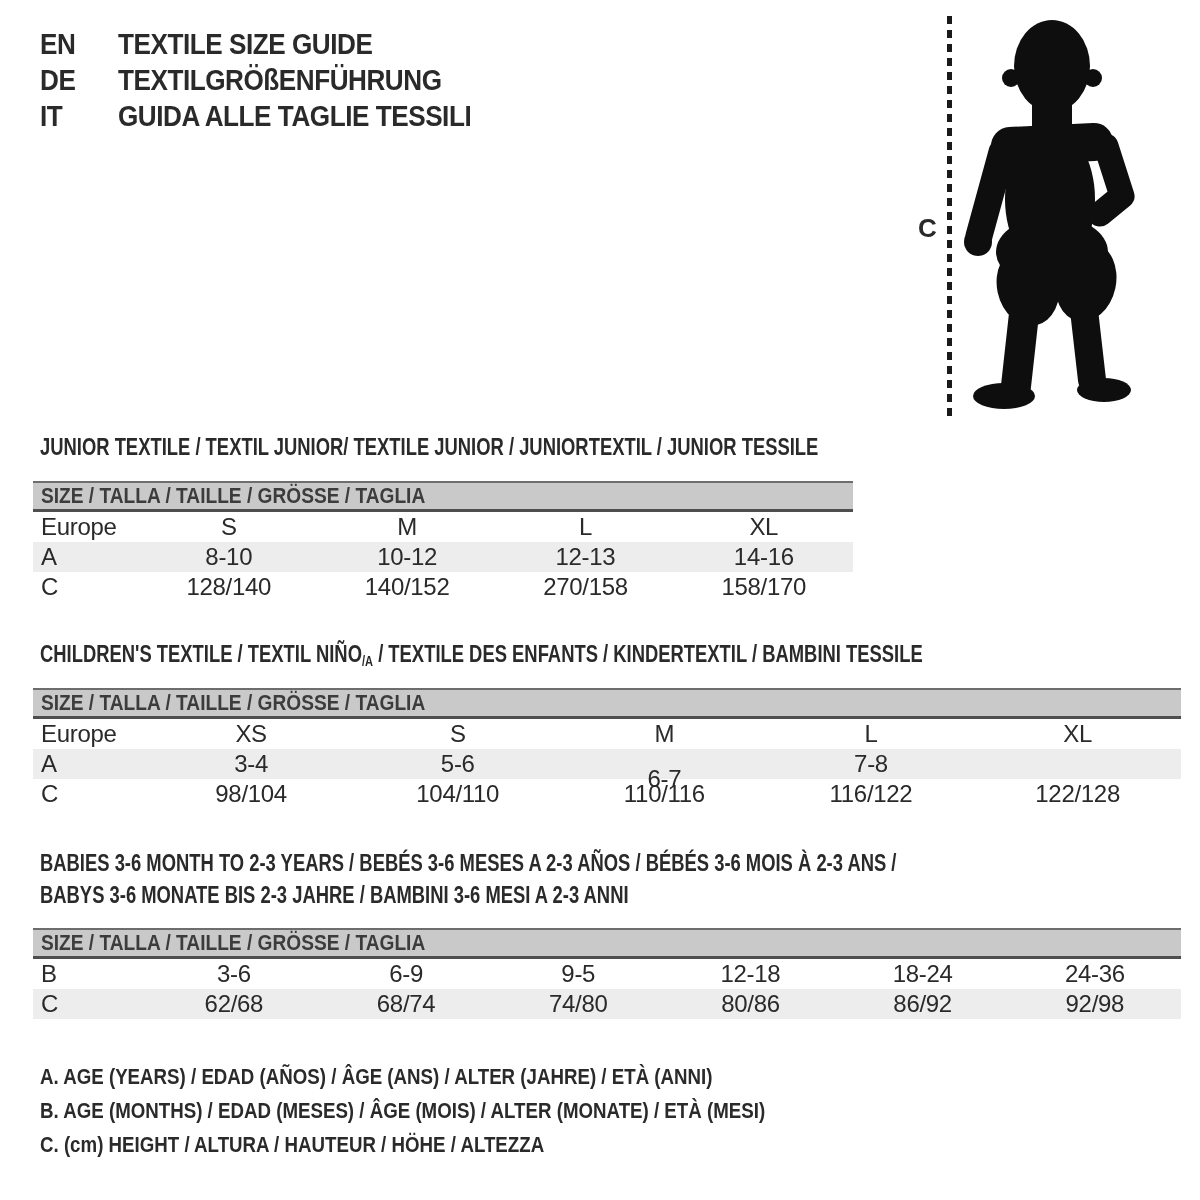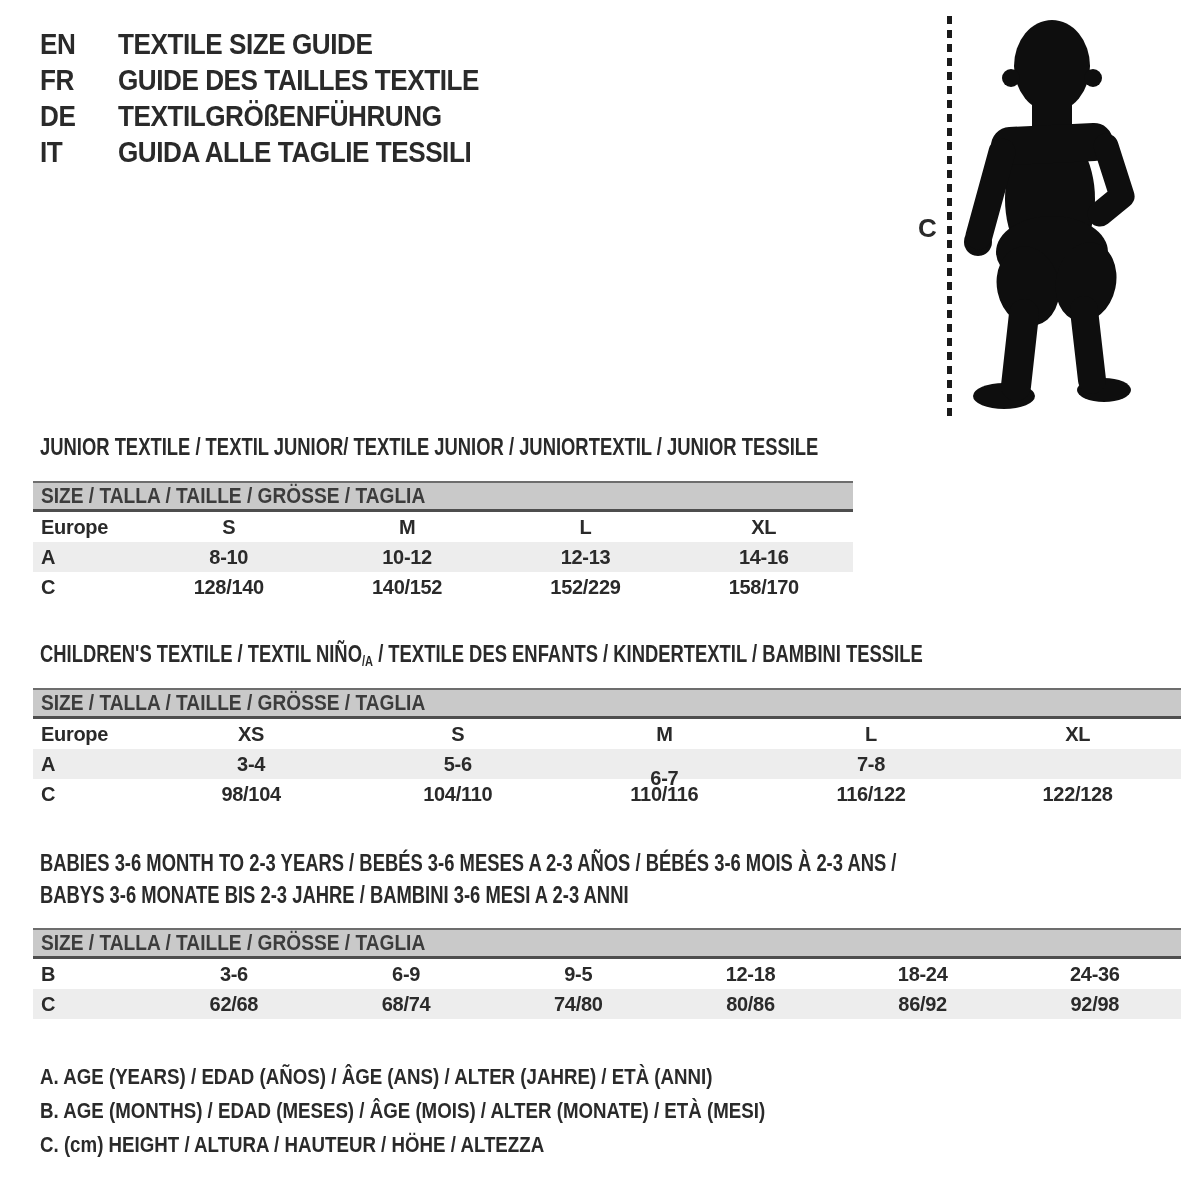--- a/index.html
+++ b/index.html
@@ -44,43 +44,39 @@
     display: flex; align-items: center; padding-left: 8px; box-sizing: border-box;
   }
   .thead span {
     font-size: 22px; font-weight: bold; color: #3c3c3c; white-space: nowrap;
     transform: scaleX(0.87); transform-origin: left center;
   }
   .trow { height: 30px; display: flex; }
   .trow.shaded { background: var(--row-shaded-bg, #ededed); }
   .tcell {
     display: flex; align-items: center; justify-content: center;
-    font-size: 20px; font-weight: bold; letter-spacing: -0.3px;
+    font-size: 24px; font-weight: normal; letter-spacing: -0.3px;
     box-sizing: border-box;
   }
   .tcell.rowlabel { justify-content: flex-start; padding-left: 8px; }
   
   #footnotes { position: absolute; left: 40px; top: 1060px; }
   .footnote {
     height: 34px; display: flex; align-items: center;
     font-size: 22px; font-weight: bold; white-space: nowrap;
     transform: scaleX(0.85); transform-origin: left center;
   }
 </style>
 </head>
 <body style="--text: #2a2a2a; --table-header-bg: #c9c9c9; --row-shaded-bg: #ededed; --silhouette: #0e0e0e; --dashed-line: #1a1a1a;">
 
 <div id="lang-block">
   <div class="lang-row">
     <span class="lang-code">EN</span>
     <span class="lang-label">TEXTILE SIZE GUIDE</span>
-  </div>
-  <div class="lang-row">
-    <span class="lang-code">FR</span>
-    <span class="lang-label">GUIDE DES TAILLES TEXTILE</span>
   </div>
   <div class="lang-row">
     <span class="lang-code">DE</span>
     <span class="lang-label">TEXTILGRÖßENFÜHRUNG</span>
   </div>
   <div class="lang-row">
     <span class="lang-code">IT</span>
     <span class="lang-label">GUIDA ALLE TAGLIE TESSILI</span>
   </div>
 </div>
@@ -126,21 +122,21 @@
       <div class="tcell rowlabel" style="width: 13%;">A</div>
       <div class="tcell" style="width: 21.75%;">8-10</div>
       <div class="tcell" style="width: 21.75%;">10-12</div>
       <div class="tcell" style="width: 21.75%;">12-13</div>
       <div class="tcell" style="width: 21.75%;">14-16</div>
     </div>
     <div class="trow">
       <div class="tcell rowlabel" style="width: 13%;">C</div>
       <div class="tcell" style="width: 21.75%;">128/140</div>
       <div class="tcell" style="width: 21.75%;">140/152</div>
-      <div class="tcell" style="width: 21.75%;">152/229</div>
+      <div class="tcell" style="width: 21.75%;">270/158</div>
       <div class="tcell" style="width: 21.75%;">158/170</div>
     </div>
   </div>
 
 <div class="sec-title" style="left:40px; top:641px;">
   <span>CHILDREN'S TEXTILE / TEXTIL NIÑO</span><span class="subscript">/A</span><span> / TEXTILE DES ENFANTS / KINDERTEXTIL / BAMBINI TESSILE</span>
 </div>
 <div class="size-table" id="table2" style="left:33px; top:688px; width:1148px;">
   <div class="thead">
     <span>SIZE / TALLA / TAILLE / GRÖSSE / TAGLIA</span>

